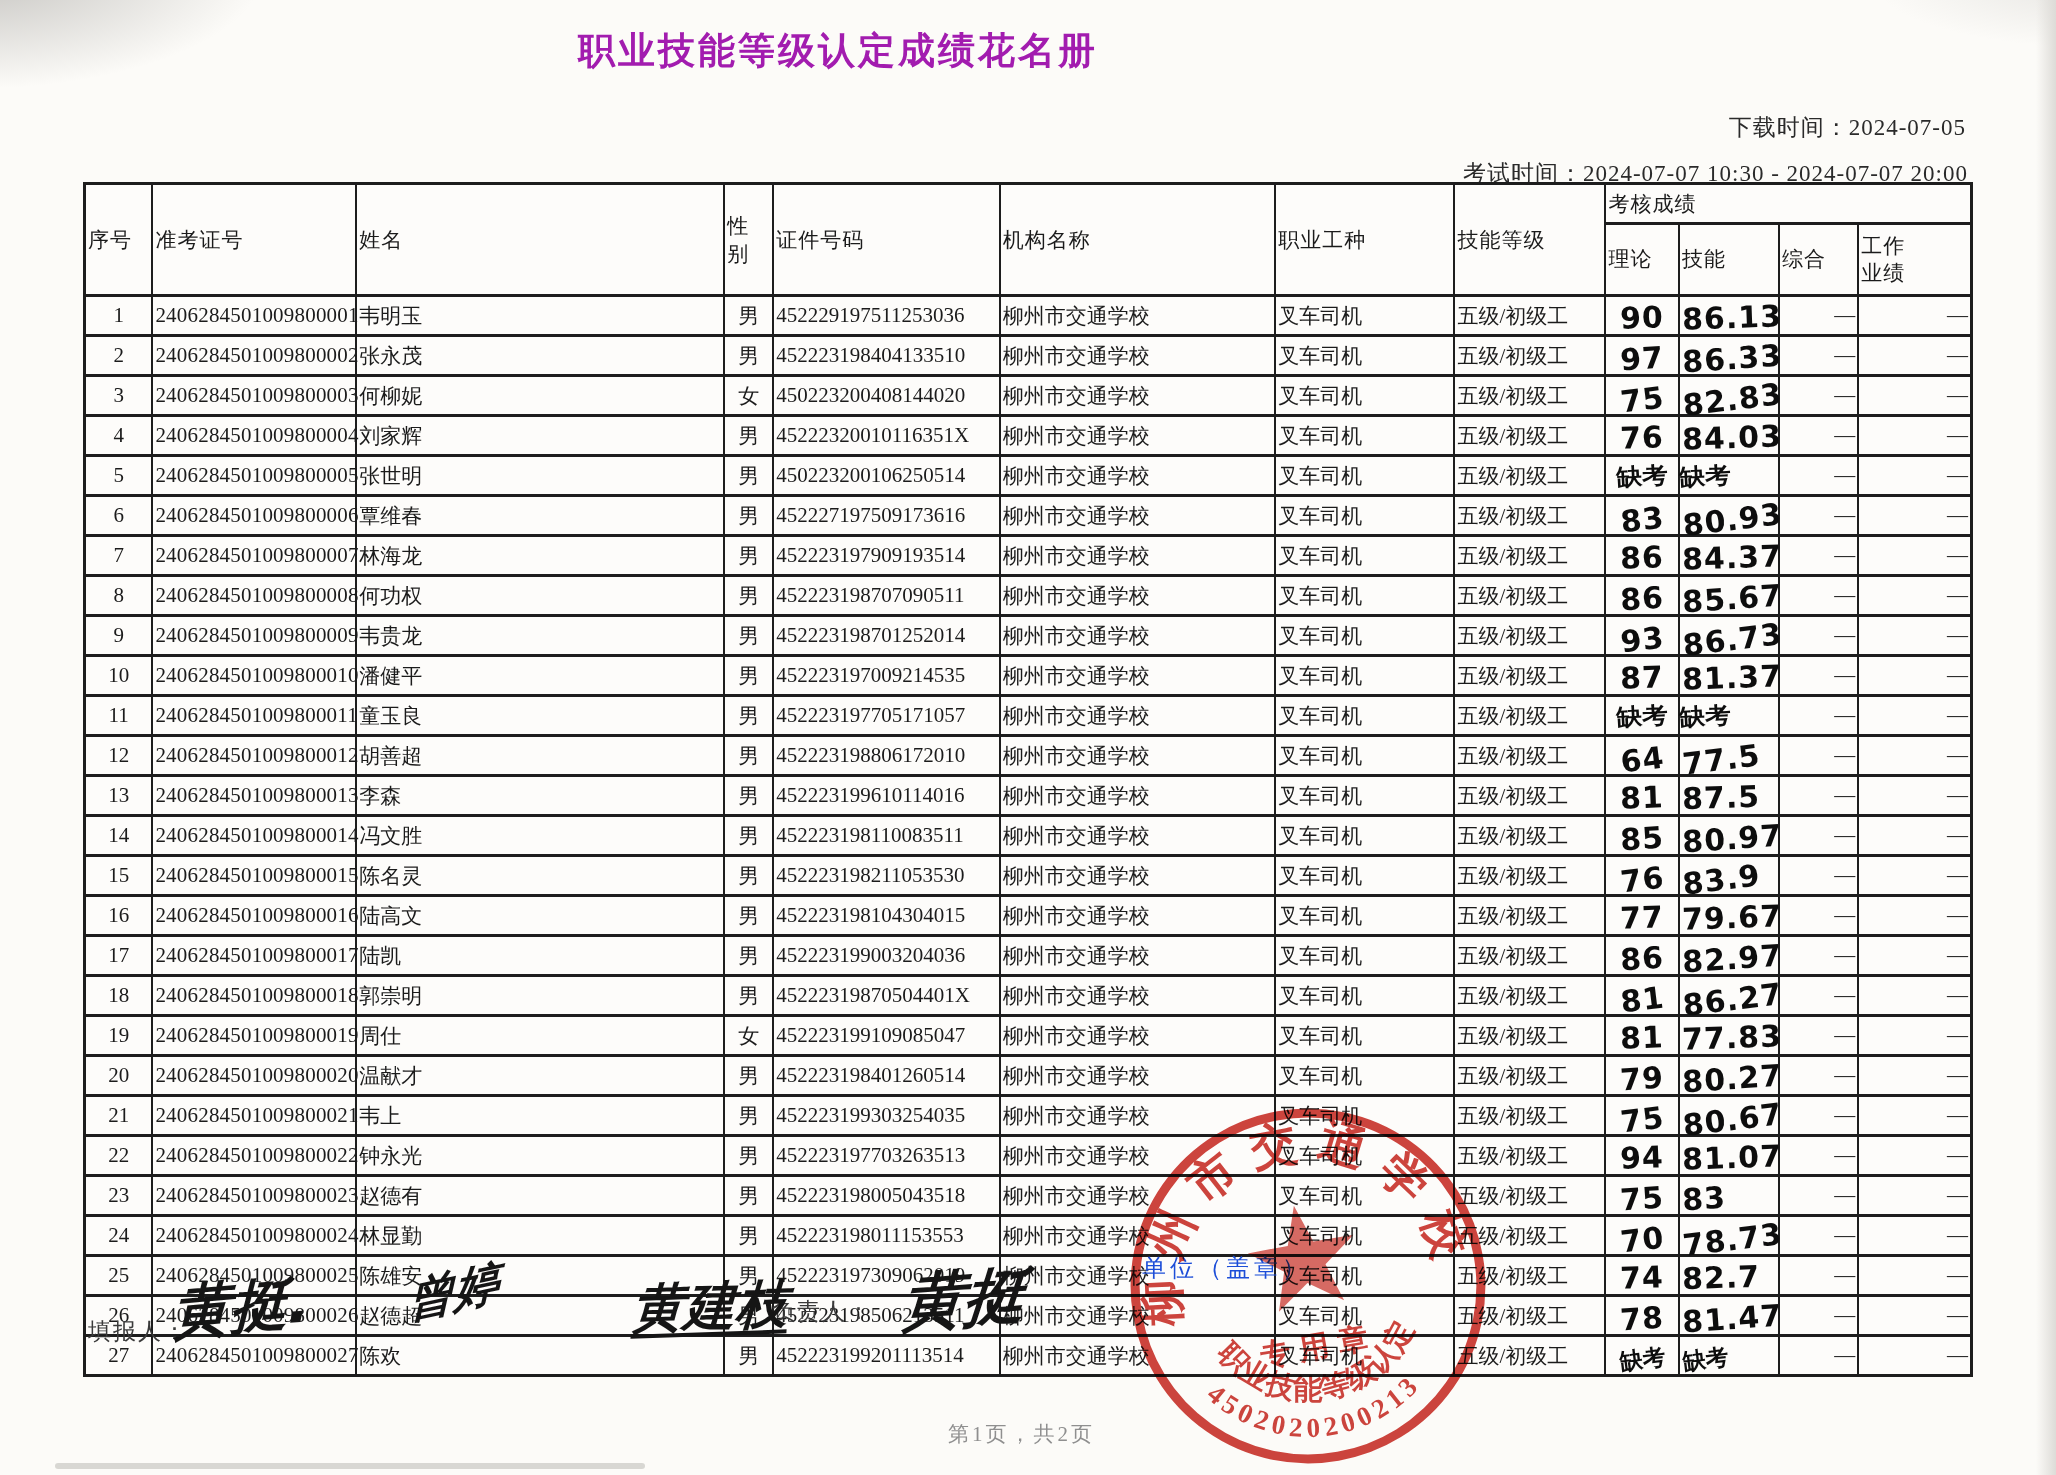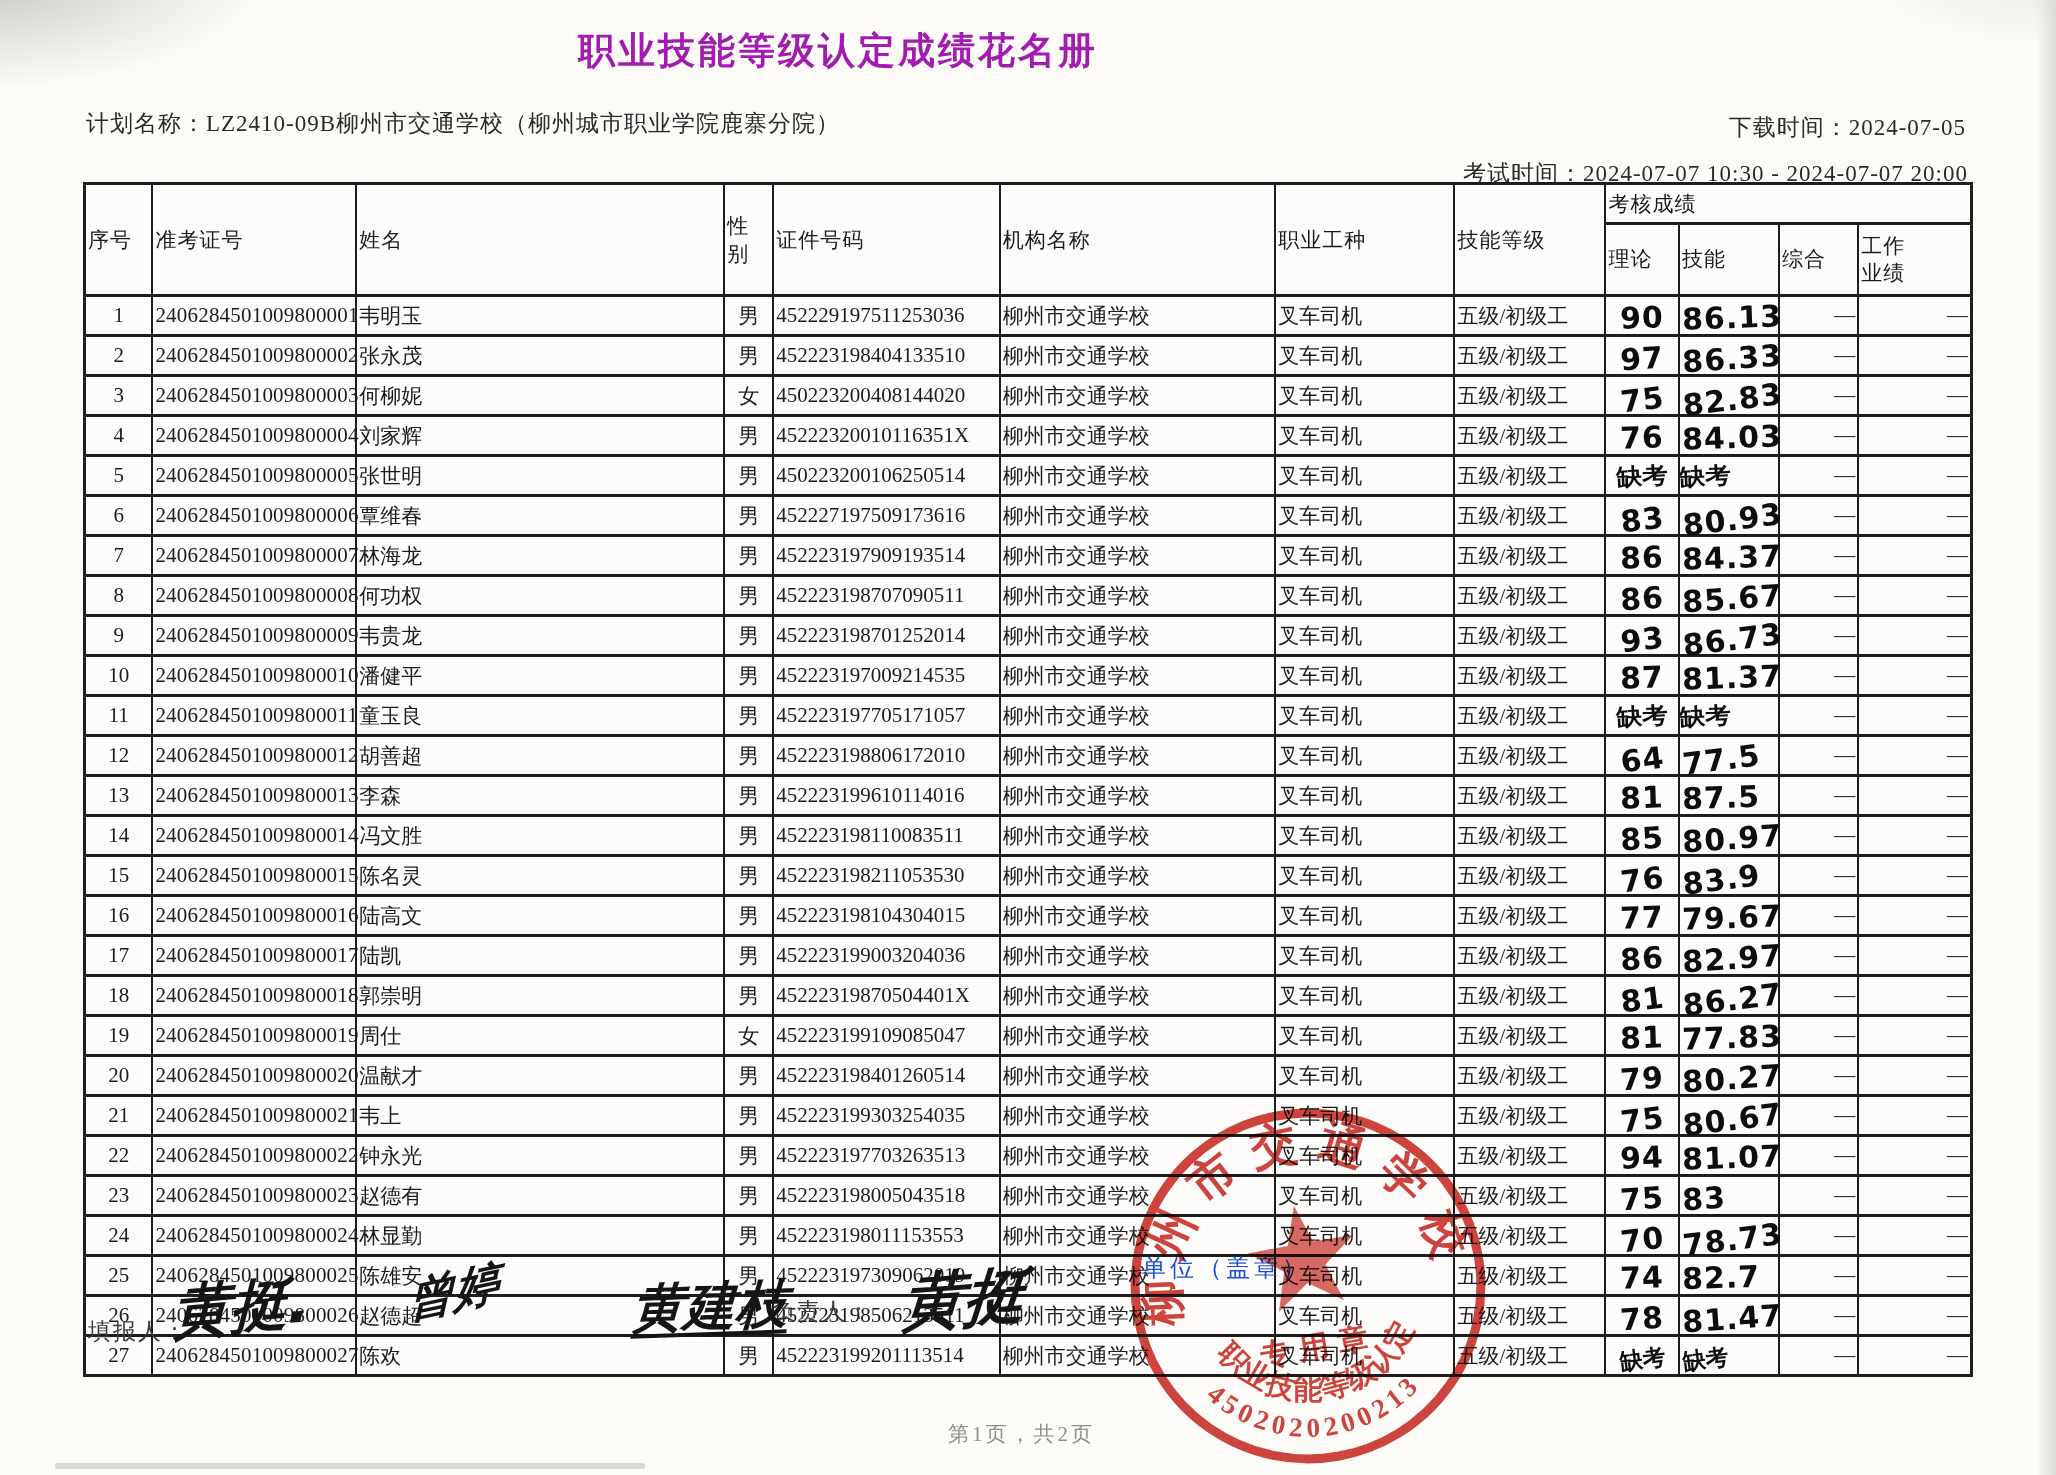--- a/index.html
+++ b/index.html
@@ -97,23 +97,20 @@
   .edge-bottom-streak{position:absolute;left:55px;top:1463px;width:590px;height:6px;
     background:#c9c7c3;border-radius:3px;opacity:.7;}
 </style>
 </head>
 <body>
 
 <div class="page">
 
   <div class="title">职业技能等级认定成绩花名册</div>
 
-  <div class="meta" id="plan-name">
-    <span>计划名称：</span><span>LZ2410-09B柳州市交通学校（柳州城市职业学院鹿寨分院）</span>
-  </div>
   <div class="meta" id="download-time">
     <span>下载时间：</span><span>2024-07-05</span>
   </div>
   <div class="meta" id="exam-time">
     <span>考试时间：</span><span>2024-07-07 10:30 - 2024-07-07 20:00</span>
   </div>
 
   <table class="roster" id="score-table">
     <colgroup>
       <col style="width:3.6%">

